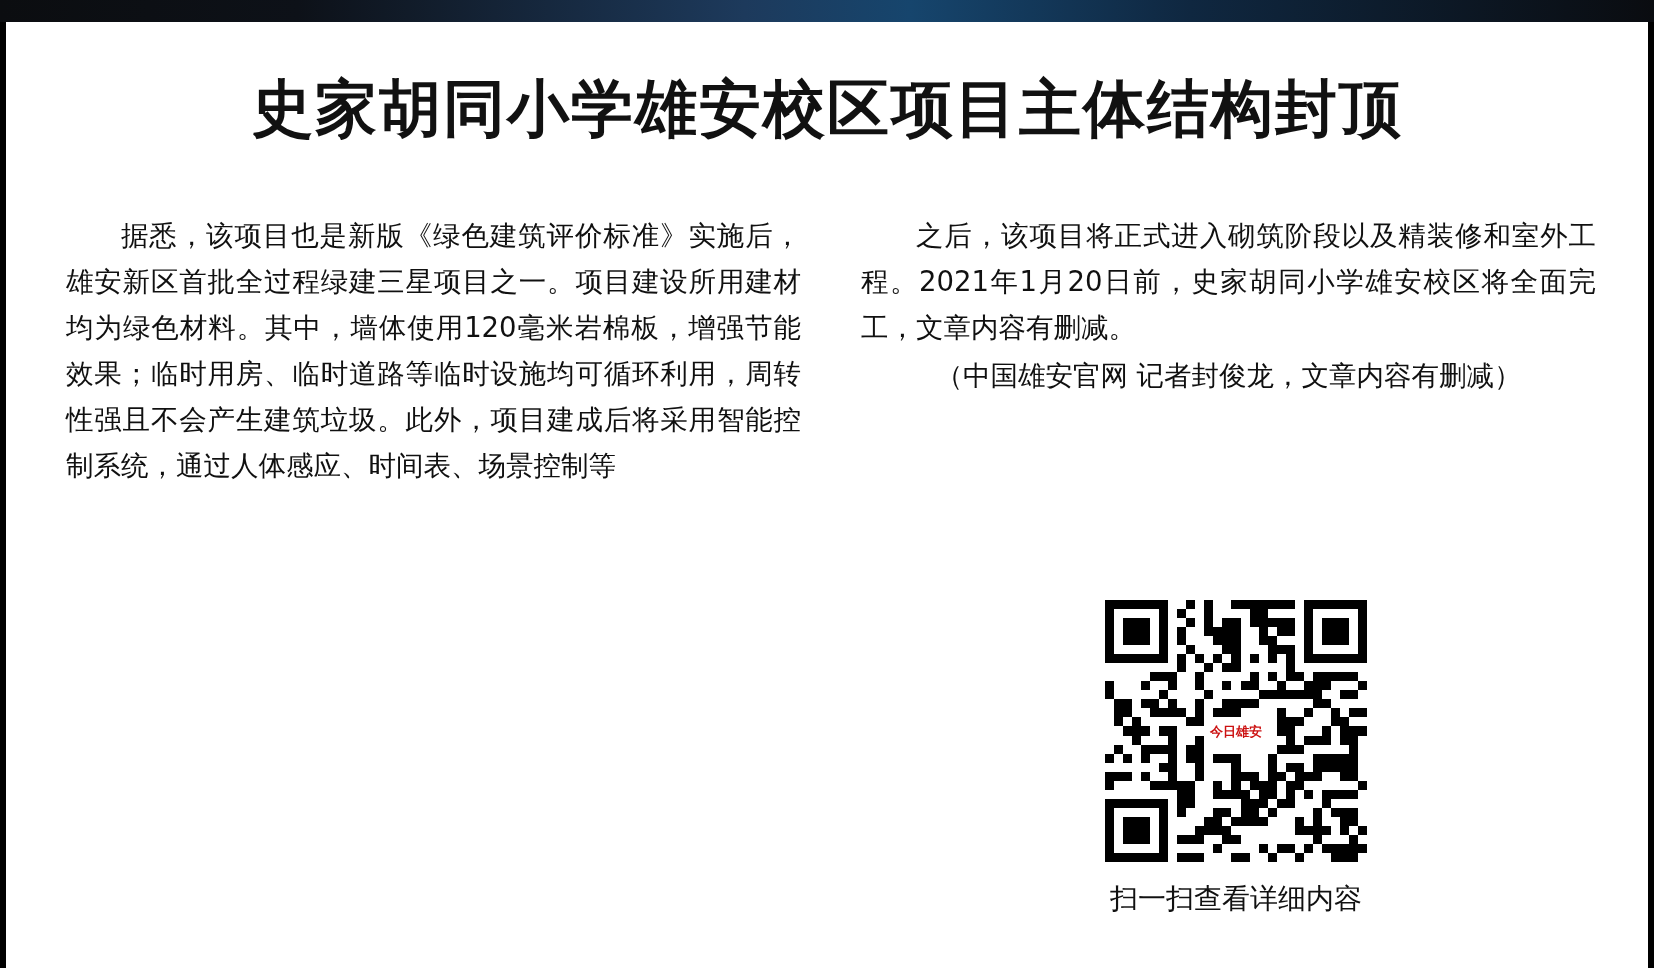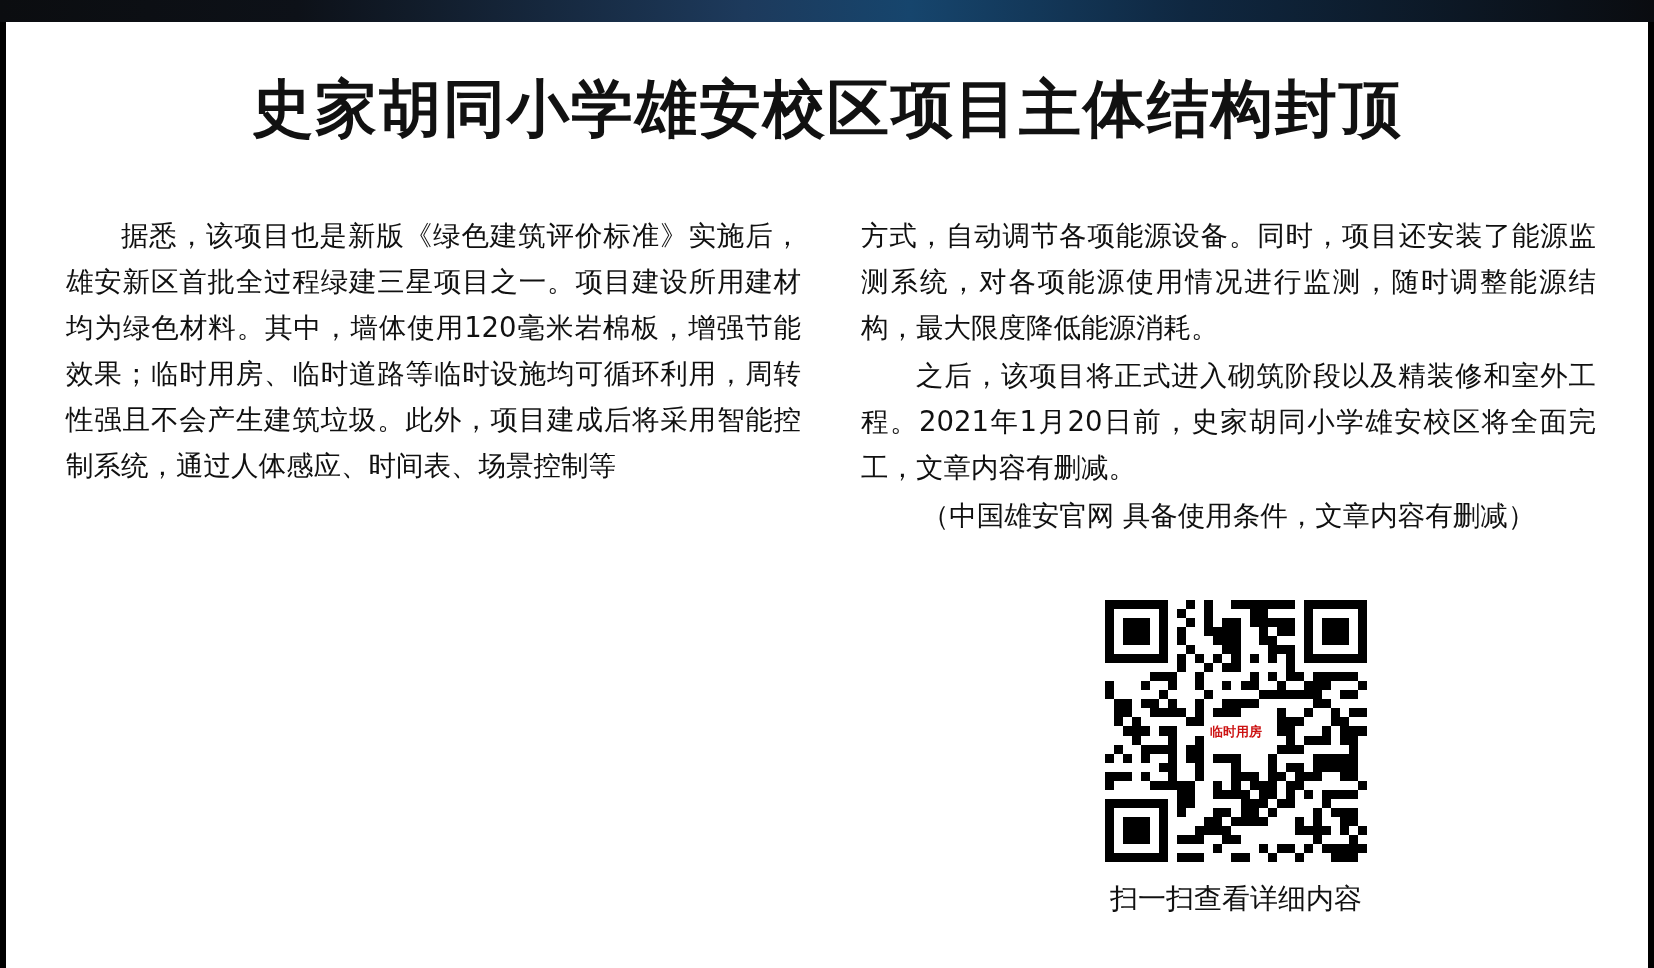--- a/index.html
+++ b/index.html
@@ -160,23 +160,22 @@
 
 <div class="page">
 
   <div class="headline">史家胡同小学雄安校区项目主体结构封顶</div>
 
   <div class="columns">
     <div class="col">
       <p class="indent">据悉，该项目也是新版《绿色建筑评价标准》实施后，雄安新区首批全过程绿建三星项目之一。项目建设所用建材均为绿色材料。其中，墙体使用120毫米岩棉板，增强节能效果；临时用房、临时道路等临时设施均可循环利用，周转性强且不会产生建筑垃圾。此外，项目建成后将采用智能控制系统，通过人体感应、时间表、场景控制等</p>
     </div>
     <div class="col">
-      <p>方式，自动调节各项能源设备。同时，项目还安装了能源监测系统，对各项能源使用情况进行监测，随时调整能源结构，最大限度降低能源消耗。</p>
       <p class="indent">之后，该项目将正式进入砌筑阶段以及精装修和室外工程。2021年1月20日前，史家胡同小学雄安校区将全面完工，文章内容有删减。</p>
-      <p class="center">（中国雄安官网 具备使用条件，文章内容有删减）</p>
+      <p class="center">（中国雄安官网 记者封俊龙，文章内容有删减）</p>
     </div>
   </div>
 
   <div class="qr-wrap">
     <div class="qr-canvas" id="qr-canvas">
         <div class="qr-cell" style="left: 18.069px; top: 216.828px; width: 27.1034px; height: 27.1034px;"></div>
         <div class="qr-cell" style="left: 216.828px; top: 18.069px; width: 27.1034px; height: 27.1034px;"></div>
         <div class="qr-cell" style="left: 18.069px; top: 18.069px; width: 27.1034px; height: 27.1034px;"></div>
         <div class="qr-cell" style="left: 81.3103px; top: 0px; width: 9.03448px; height: 9.03448px;"></div>
         <div class="qr-cell" style="left: 99.3793px; top: 0px; width: 9.03448px; height: 9.03448px;"></div>
@@ -468,18 +467,18 @@
         <div class="qr-cell" style="left: 126.483px; top: 252.966px; width: 9.03448px; height: 9.03448px;"></div>
         <div class="qr-cell" style="left: 135.517px; top: 252.966px; width: 9.03448px; height: 9.03448px;"></div>
         <div class="qr-cell" style="left: 162.621px; top: 252.966px; width: 9.03448px; height: 9.03448px;"></div>
         <div class="qr-cell" style="left: 189.724px; top: 252.966px; width: 9.03448px; height: 9.03448px;"></div>
         <div class="qr-cell" style="left: 225.862px; top: 252.966px; width: 9.03448px; height: 9.03448px;"></div>
         <div class="qr-cell" style="left: 234.897px; top: 252.966px; width: 9.03448px; height: 9.03448px;"></div>
         <div class="qr-cell" style="left: 243.931px; top: 252.966px; width: 9.03448px; height: 9.03448px;"></div>
         <div class="finder" style="left: 0px; top: 0px; width: 63.2414px; height: 63.2414px; border-width: 9.03448px;"></div>
         <div class="finder" style="left: 198.759px; top: 0px; width: 63.2414px; height: 63.2414px; border-width: 9.03448px;"></div>
         <div class="finder" style="left: 0px; top: 198.759px; width: 63.2414px; height: 63.2414px; border-width: 9.03448px;"></div>
-      <div class="qr-logo">临时用房</div>
+      <div class="qr-logo">今日雄安</div>
     </div>
     <div class="qr-caption">扫一扫查看详细内容</div>
   </div>
 
 </div>
 
 </body></html>

